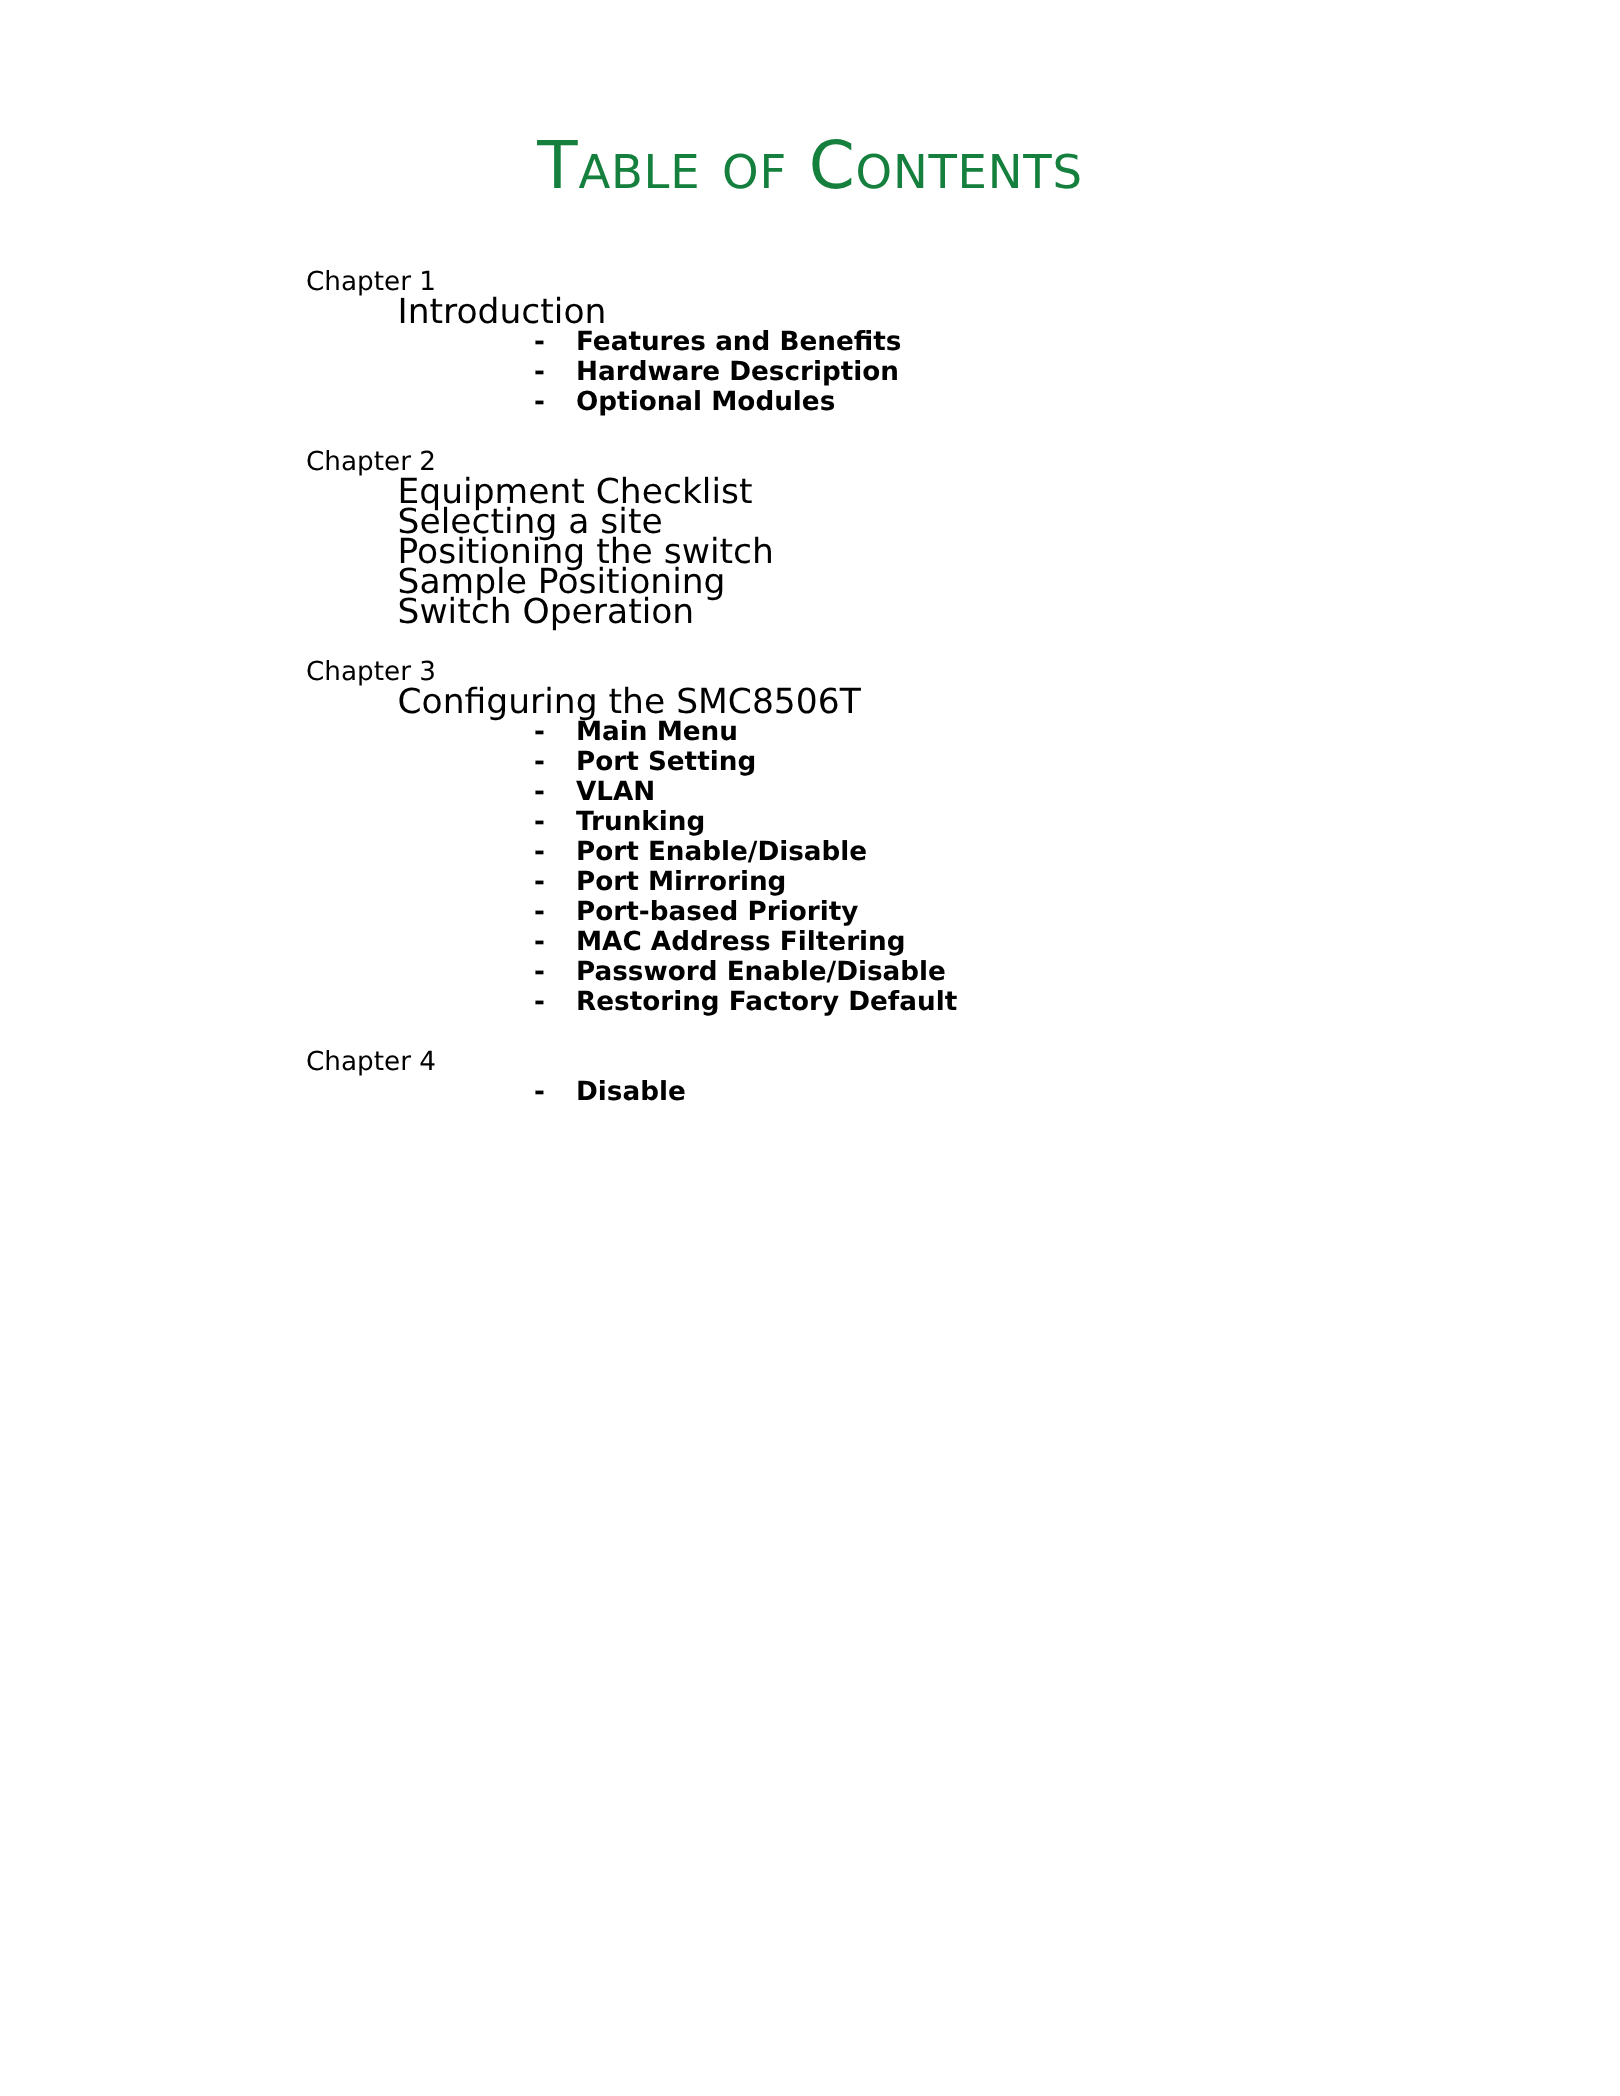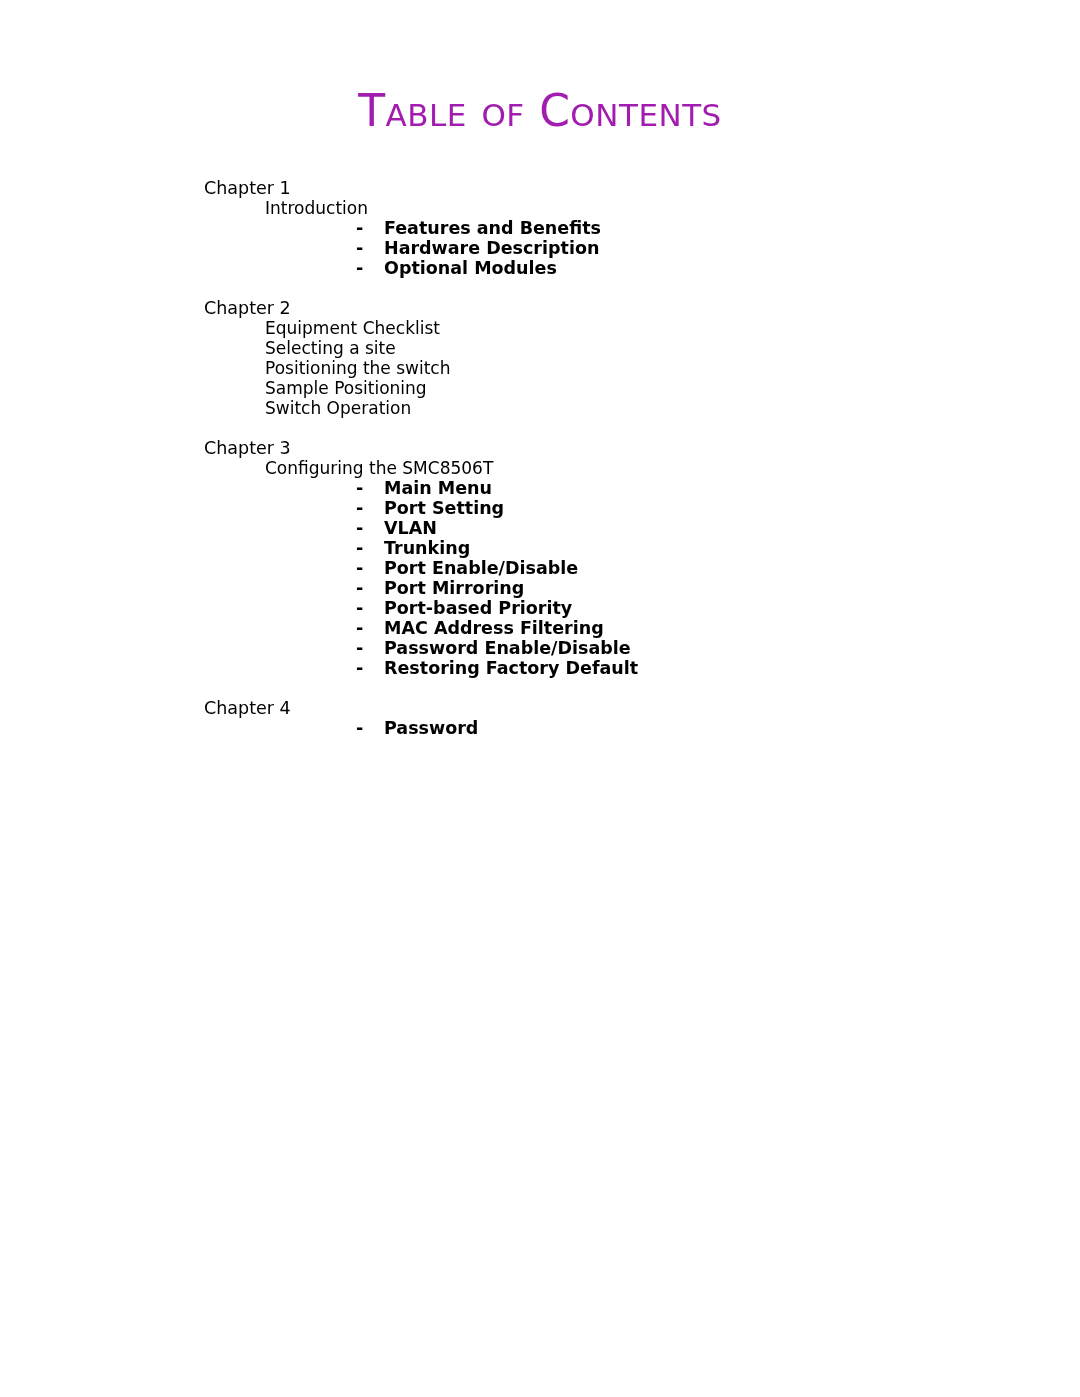--- a/index.html
+++ b/index.html
@@ -25,21 +25,21 @@
     left: 0;
     top: 88px;
     width: 1080px;
     text-align: center;
     font-family: "DejaVu Sans", "Liberation Sans", sans-serif;
     font-size: 44px;
     font-weight: 400;
     font-variant: small-caps;
     letter-spacing: 0.5px;
     line-height: 1.05;
-    color: #a21caf;
+    color: #15803d;
     white-space: pre;
   }
 
   
   .toc {
     position: absolute;
     left: 204px;
     top: 178px;
     width: 800px;
     font-size: 17.5px;
@@ -55,21 +55,21 @@
 
   .chapter-title {
     font-size: 17.5px;
     line-height: 20px;
     white-space: pre;
   }
 
   
   .entry-l1 {
     padding-left: 61px;
-    font-size: 17px;
+    font-size: 23px;
     line-height: 20px;
     white-space: pre;
   }
 
   
   .entry-l2 {
     padding-left: 152px;
     font-size: 17.5px;
     line-height: 20px;
     white-space: pre;
@@ -117,17 +117,17 @@
         <div class="entry-l2"><span class="dash">-</span><span class="txt">Trunking</span></div>
         <div class="entry-l2"><span class="dash">-</span><span class="txt">Port Enable/Disable</span></div>
         <div class="entry-l2"><span class="dash">-</span><span class="txt">Port Mirroring</span></div>
         <div class="entry-l2"><span class="dash">-</span><span class="txt">Port-based Priority</span></div>
         <div class="entry-l2"><span class="dash">-</span><span class="txt">MAC Address Filtering</span></div>
         <div class="entry-l2"><span class="dash">-</span><span class="txt">Password Enable/Disable</span></div>
         <div class="entry-l2"><span class="dash">-</span><span class="txt">Restoring Factory Default</span></div>
       </div>
       <div class="chapter-block">
         <div class="chapter-title">Chapter 4</div>
-        <div class="entry-l2"><span class="dash">-</span><span class="txt">Password</span></div>
+        <div class="entry-l2"><span class="dash">-</span><span class="txt">Disable</span></div>
       </div>
     </div>
 
 </div>
 
 </body></html>

